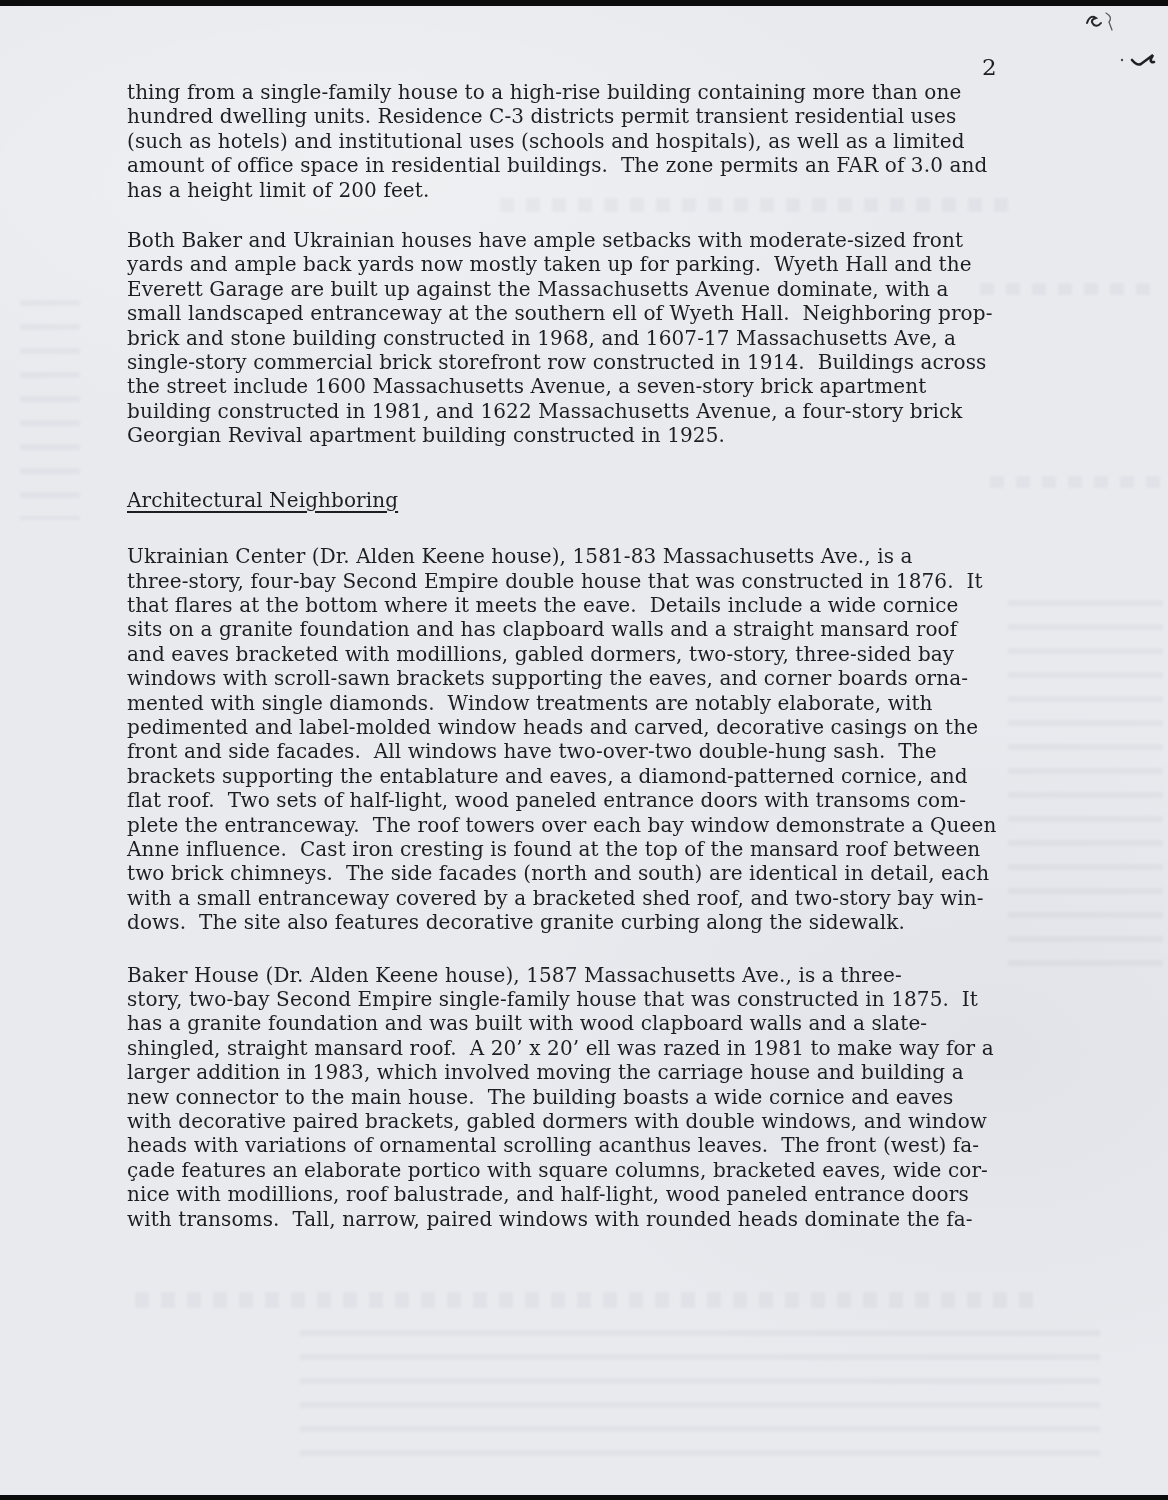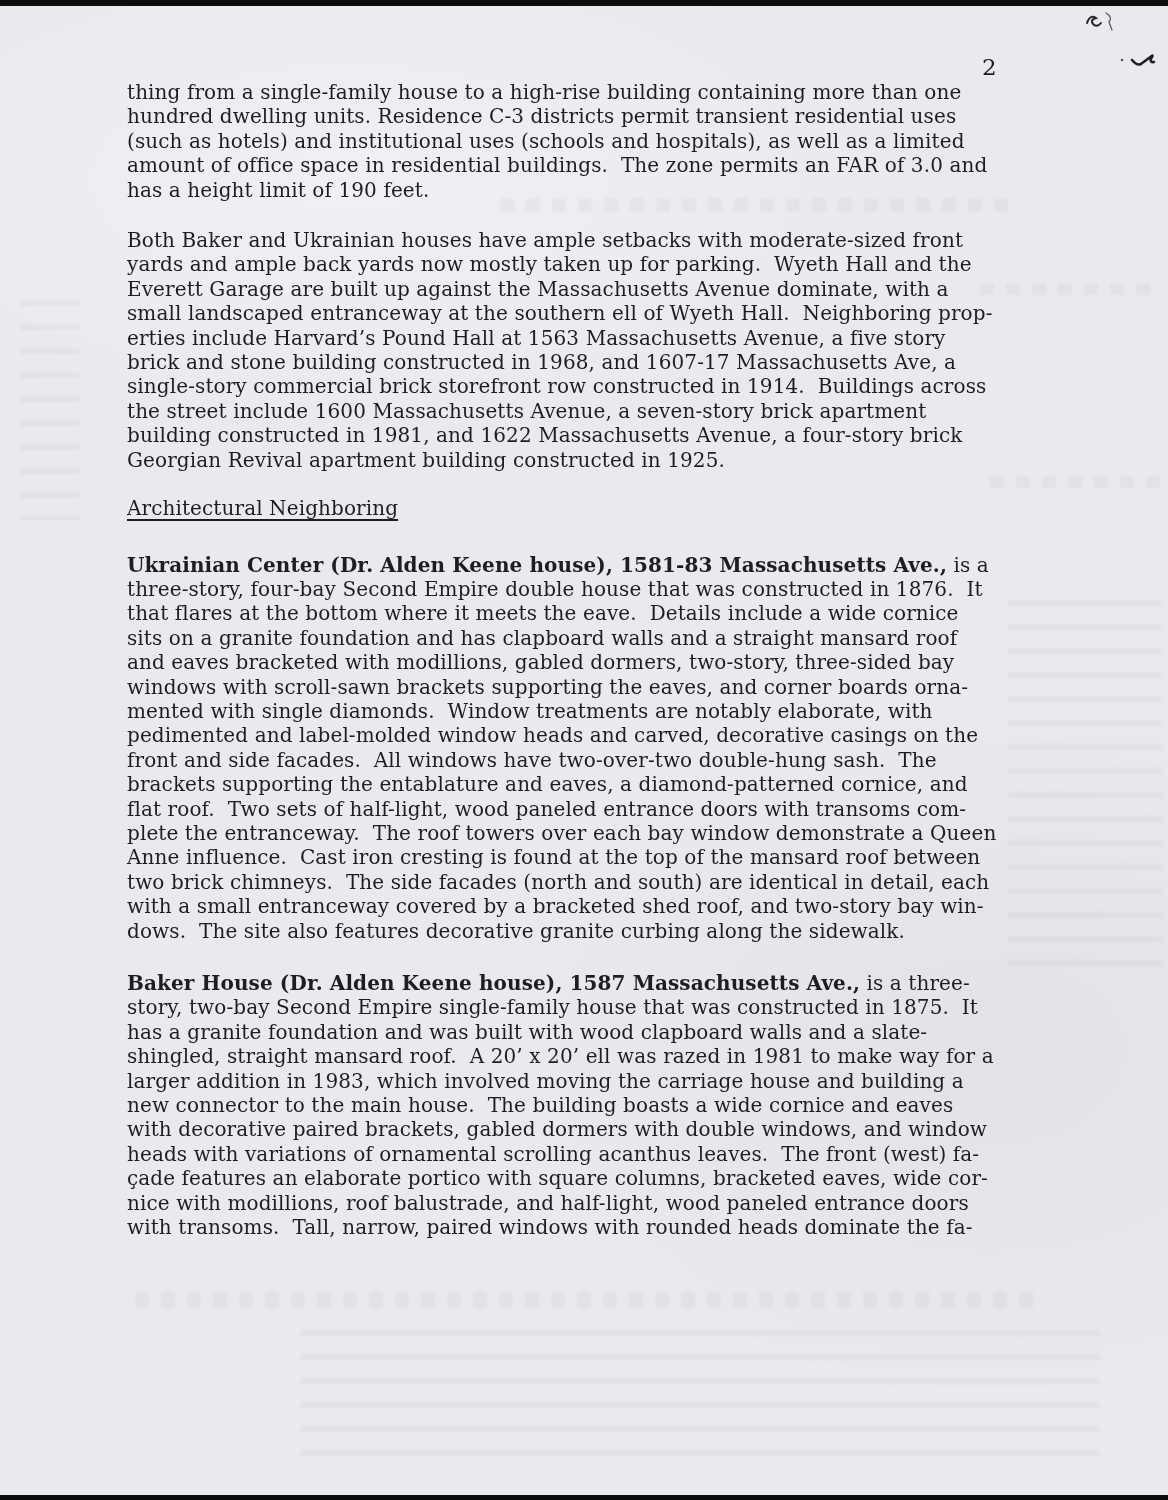--- a/index.html
+++ b/index.html
@@ -29,28 +29,28 @@
   .body-text {
     position: absolute;
     top: 80px;
     left: 127px;
     width: 900px;
     font-size: 20px;
     line-height: 24.4px;
     letter-spacing: 0.1px;
   }
   .line { white-space: pre; }
-  .bold { font-weight: bold; text-align: center; }
+  .bold { font-weight: normal; text-align: center; }
   .heading-text {
     text-decoration: underline;
     text-decoration-thickness: 1.8px;
     text-underline-offset: 4px;
   }
   .block-zoning-intro { margin-bottom: 26px; }
-  .block-site-context { margin-bottom: 24px; }
+  .block-site-context { margin-bottom: 40px; }
   .block-architectural-description-heading { margin-bottom: 32px; }
   .block-ukrainian-center { margin-bottom: 28px; }
   .block-baker-house { margin-bottom: 0; }
 
   .ink-mark { position: absolute; }
   .ink-mark svg { display: block; }
 
   .smudge {
     position: absolute;
     opacity: 0.06;
@@ -97,28 +97,27 @@
   </div>
 
   <div class="page-number">2</div>
 
   <div class="body-text">
       <div class="paragraph block-zoning-intro">
         <div class="line"><span>thing from a single-family house to a high-rise building containing more than one</span></div>
         <div class="line"><span>hundred dwelling units. Residence C-3 districts permit transient residential uses</span></div>
         <div class="line"><span>(such as hotels) and institutional uses (schools and hospitals), as well as a limited</span></div>
         <div class="line"><span>amount of office space in residential buildings.  The zone permits an FAR of 3.0 and</span></div>
-        <div class="line"><span>has a height limit of 190 feet.</span></div>
+        <div class="line"><span>has a height limit of 200 feet.</span></div>
       </div>
       <div class="paragraph block-site-context">
         <div class="line"><span>Both Baker and Ukrainian houses have ample setbacks with moderate-sized front</span></div>
         <div class="line"><span>yards and ample back yards now mostly taken up for parking.  Wyeth Hall and the</span></div>
         <div class="line"><span>Everett Garage are built up against the Massachusetts Avenue dominate, with a</span></div>
         <div class="line"><span>small landscaped entranceway at the southern ell of Wyeth Hall.  Neighboring prop-</span></div>
-        <div class="line"><span>erties include Harvard’s Pound Hall at 1563 Massachusetts Avenue, a five story</span></div>
         <div class="line"><span>brick and stone building constructed in 1968, and 1607-17 Massachusetts Ave, a</span></div>
         <div class="line"><span>single-story commercial brick storefront row constructed in 1914.  Buildings across</span></div>
         <div class="line"><span>the street include 1600 Massachusetts Avenue, a seven-story brick apartment</span></div>
         <div class="line"><span>building constructed in 1981, and 1622 Massachusetts Avenue, a four-story brick</span></div>
         <div class="line"><span>Georgian Revival apartment building constructed in 1925.</span></div>
       </div>
       <div class="heading-block block-architectural-description-heading"><span class="heading-text">Architectural Neighboring</span></div>
       <div class="paragraph block-ukrainian-center">
         <div class="line"><span class="bold">Ukrainian Center (Dr. Alden Keene house), 1581-83 Massachusetts Ave.,</span><span> is a</span></div>
         <div class="line"><span>three-story, four-bay Second Empire double house that was constructed in 1876.  It</span></div>

